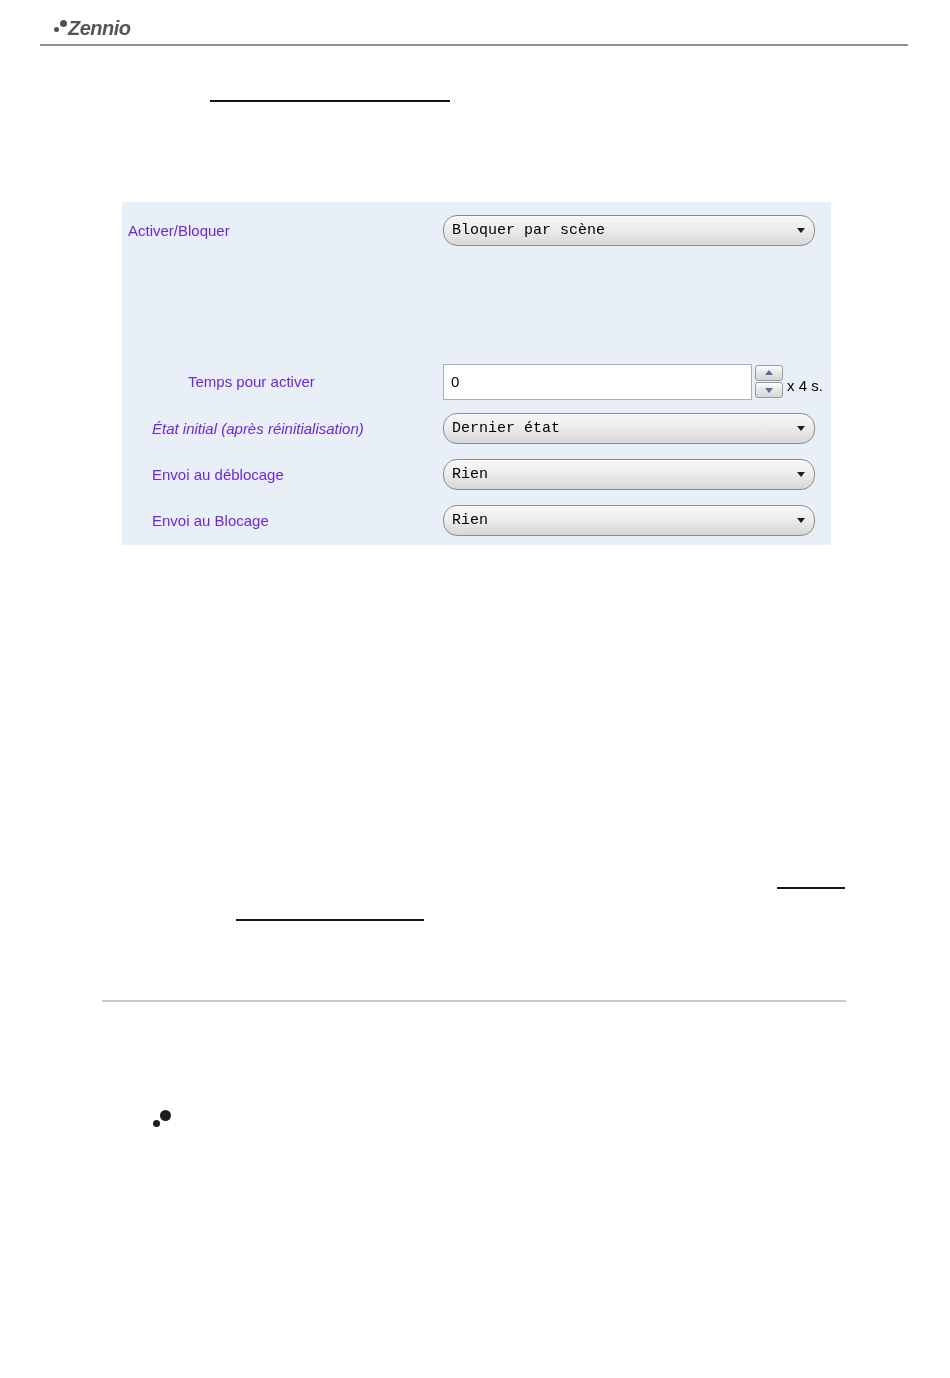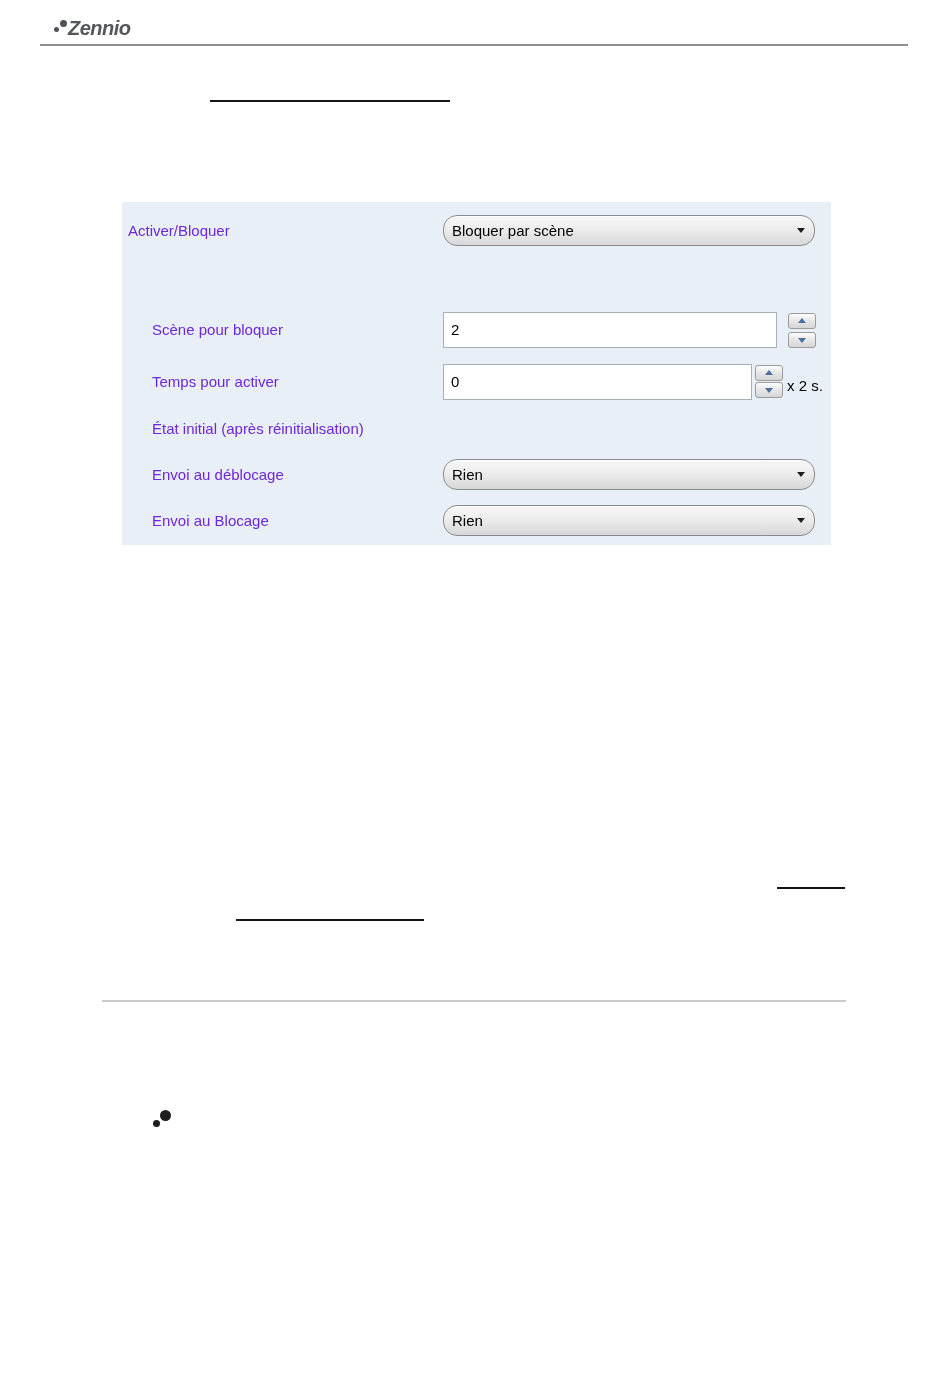--- a/index.html
+++ b/index.html
@@ -23,21 +23,21 @@
 
   
   .panel{position:absolute;left:122px;top:202px;width:709px;height:343px;background:#e9eff7;}
   .prow{position:absolute;left:0;width:709px;}
   .plabel{position:absolute;font-size:15px;color:#6d28d9;white-space:nowrap;}
   .plabel.first{left:6px;}
   .plabel.indent{left:30px;}
 
   .combo{position:absolute;left:321px;width:370px;height:29px;border:1px solid #888b90;
          border-radius:14px;background:linear-gradient(#f7f7f7,#ededed 45%,#d7d7d7);
-         box-shadow:inset 0 1px 0 #fdfdfd;cursor:default;}
+         box-shadow:inset 0 1px 0 #fdfdfd;cursor:default;font-family:Liberation Mono, monospace;}
   .combo .val{position:absolute;left:8px;top:0;line-height:29px;font-size:15px;color:#000;}
   .combo .combo-arrow{position:absolute;right:9px;top:12px;width:0;height:0;
          border-left:4px solid transparent;border-right:4px solid transparent;
          border-top:5px solid #1d1d1d;}
 
   .textbox{position:absolute;left:321px;height:34px;background:#ffffff;border:1px solid #a9afb8;}
   .textbox .val{position:absolute;left:7px;top:0;line-height:34px;font-size:15px;color:#000;}
   .textbox.w1{width:332px;}
   .textbox.w2{width:307px;}
 
@@ -80,53 +80,43 @@
 
     <div class="prow" style="top:13px;height:31px;">
       <span class="plabel first" style="line-height:31px;">Activer/Bloquer</span>
       <div class="combo" style="top:0;">
         <span class="val">Bloquer par scène</span>
         <span class="combo-arrow"></span>
       </div>
     </div>
 
 
-    <div class="prow" style="top:110px;height:36px;">
-      <span class="plabel indent" style="line-height:36px;">Scène pour bloquer</span>
-      <div class="textbox w1" style="top:0;">
-        <span class="val">2</span>
-      </div>
-      <div class="spinner" style="left:666px;top:1px;">
-        <div class="spinbtn">
-          <span class="tri-up"></span>
-        </div>
-        <div class="spinbtn">
-          <span class="tri-down"></span>
-        </div>
-      </div>
-    </div>
 
     <div class="prow" style="top:162px;height:36px;">
-      <span class="plabel indent" style="line-height:36px;">Temps pour activer</span>
+      <span class="plabel indent" style="line-height:36px;margin-left:36px;">Temps pour activer</span>
       <div class="textbox w2" style="top:0;">
         <span class="val">0</span>
       </div>
       <div class="spinner" style="left:633px;top:1px;">
         <div class="spinbtn" style="margin-bottom:1px;">
           <span class="tri-up"></span>
         </div>
         <div class="spinbtn">
           <span class="tri-down"></span>
         </div>
       </div>
-      <span class="unit" style="left:665px;top:13px;">x 2 s.</span>
+      <span class="unit" style="left:665px;top:13px;">x 4 s.</span>
     </div>
 
     <div class="prow" style="top:211px;height:31px;">
-      <span class="plabel indent" style="line-height:31px;">État initial (après réinitialisation)</span>
+      <span class="plabel indent" style="line-height:31px;font-style:italic;">État initial (après réinitialisation)</span>
+      <div class="combo" style="top:0;">
+        <span class="val">Dernier état</span>
+        <span class="combo-arrow"></span>
+      </div>
     </div>
 
     <div class="prow" style="top:257px;height:31px;">
       <span class="plabel indent" style="line-height:31px;">Envoi au déblocage</span>
       <div class="combo" style="top:0;">
         <span class="val">Rien</span>
         <span class="combo-arrow"></span>
       </div>
     </div>
 

